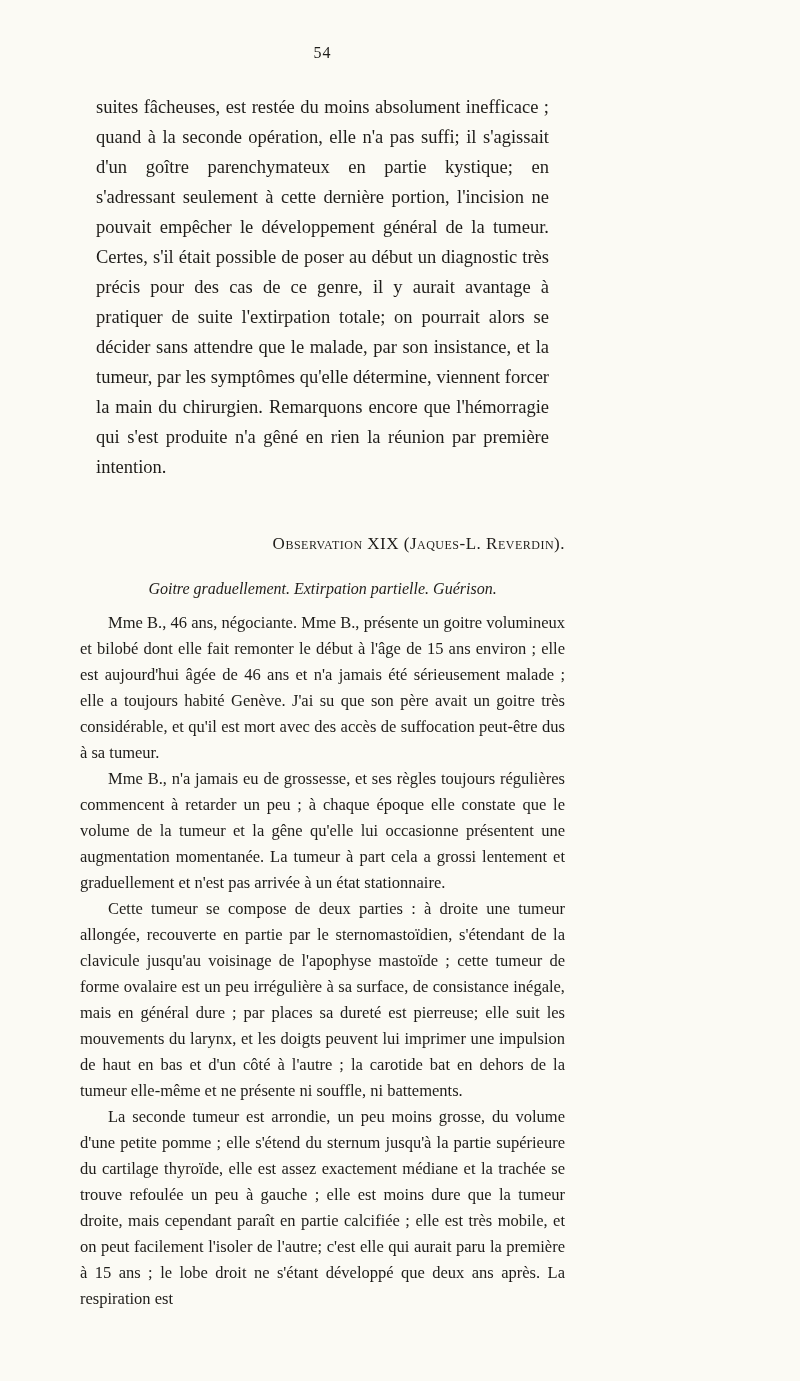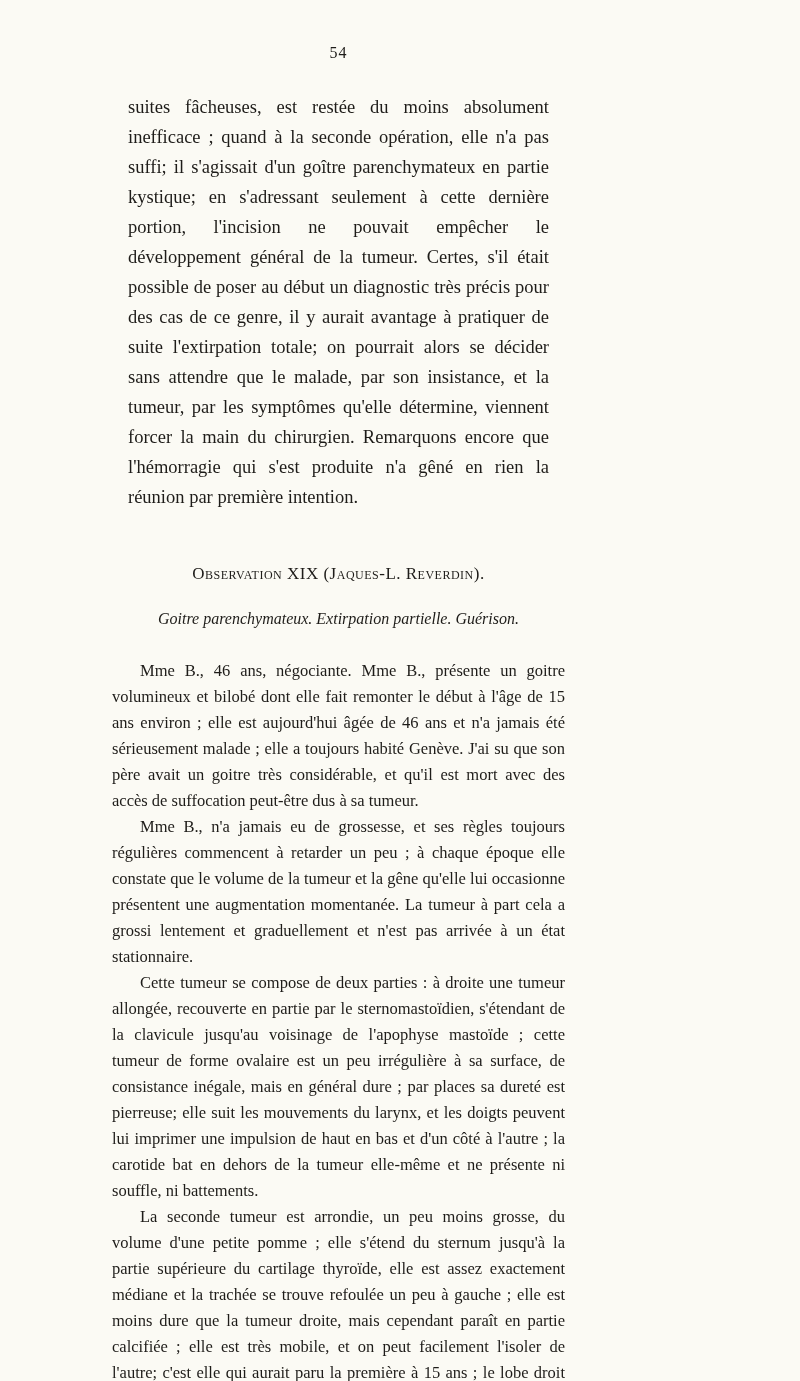--- a/index.html
+++ b/index.html
@@ -11,71 +11,71 @@
     height: 1381px;
     overflow: hidden;
     background: #fbfaf4;
     color: #1e1c19;
     font-family: "Liberation Serif", "DejaVu Serif", serif;
   }
   .page {
     box-sizing: border-box;
     width: 667px;
     height: 1381px;
-    padding: 44px 102px 20px 112px;
+    padding: 44px 102px 20px 80px;
   }
   .page-number {
     text-align: center;
     font-size: 16px;
     letter-spacing: 1px;
     margin-bottom: 30px;
   }
   .intro-paragraph {
     margin: 16px;
     font-size: 18.5px;
     line-height: 30px;
     text-align: justify;
     text-indent: 0;
   }
   .obs-heading {
     margin-top: 52px;
-    text-align: center;
+    text-align: right;
     font-variant: small-caps;
     font-size: 17px;
     letter-spacing: 0.5px;
   }
   .obs-subtitle {
     margin-top: 26px;
     text-align: center;
     font-style: italic;
     font-size: 16px;
   }
   .obs-body {
-    margin-top: 30px;
+    margin-top: 12px;
   }
   .obs-body p {
     margin: 0;
     font-size: 16.5px;
     line-height: 26px;
     text-align: justify;
     text-indent: 28px;
   }
 </style>
 </head>
 <body>
 
 <div class="page">
 
   <div class="page-number">54</div>
 
   <p class="intro-paragraph">suites fâcheuses, est restée du moins absolument inefficace ; quand à la seconde opération, elle n'a pas suffi; il s'agissait d'un goître parenchymateux en partie kystique; en s'adressant seulement à cette dernière portion, l'incision ne pouvait empêcher le développement général de la tumeur. Certes, s'il était possible de poser au début un diagnostic très précis pour des cas de ce genre, il y aurait avantage à pratiquer de suite l'extirpation totale; on pourrait alors se décider sans attendre que le malade, par son insistance, et la tumeur, par les symptômes qu'elle détermine, viennent forcer la main du chirurgien. Remarquons encore que l'hémorragie qui s'est produite n'a gêné en rien la réunion par première intention.</p>
 
   <div class="obs-heading">Observation XIX (Jaques-L. Reverdin).</div>
 
-  <div class="obs-subtitle">Goitre parenchymateux. Extirpation partielle. Guérison.</div>
+  <div class="obs-subtitle">Goitre graduellement. Extirpation partielle. Guérison.</div>
 
   <div class="obs-body">
     <p>Mme B., 46 ans, négociante. Mme B., présente un goitre volumineux et bilobé dont elle fait remonter le début à l'âge de 15 ans environ ; elle est aujourd'hui âgée de 46 ans et n'a jamais été sérieusement malade ; elle a toujours habité Genève. J'ai su que son père avait un goitre très considérable, et qu'il est mort avec des accès de suffocation peut-être dus à sa tumeur.</p>
     <p>Mme B., n'a jamais eu de grossesse, et ses règles toujours régulières commencent à retarder un peu ; à chaque époque elle constate que le volume de la tumeur et la gêne qu'elle lui occasionne présentent une augmentation momentanée. La tumeur à part cela a grossi lentement et graduellement et n'est pas arrivée à un état stationnaire.</p>
     <p>Cette tumeur se compose de deux parties : à droite une tumeur allongée, recouverte en partie par le sternomastoïdien, s'étendant de la clavicule jusqu'au voisinage de l'apophyse mastoïde ; cette tumeur de forme ovalaire est un peu irrégulière à sa surface, de consistance inégale, mais en général dure ; par places sa dureté est pierreuse; elle suit les mouvements du larynx, et les doigts peuvent lui imprimer une impulsion de haut en bas et d'un côté à l'autre ; la carotide bat en dehors de la tumeur elle-même et ne présente ni souffle, ni battements.</p>
     <p>La seconde tumeur est arrondie, un peu moins grosse, du volume d'une petite pomme ; elle s'étend du sternum jusqu'à la partie supérieure du cartilage thyroïde, elle est assez exactement médiane et la trachée se trouve refoulée un peu à gauche ; elle est moins dure que la tumeur droite, mais cependant paraît en partie calcifiée ; elle est très mobile, et on peut facilement l'isoler de l'autre; c'est elle qui aurait paru la première à 15 ans ; le lobe droit ne s'étant développé que deux ans après. La respiration est</p>
   </div>
 
 </div>
 

